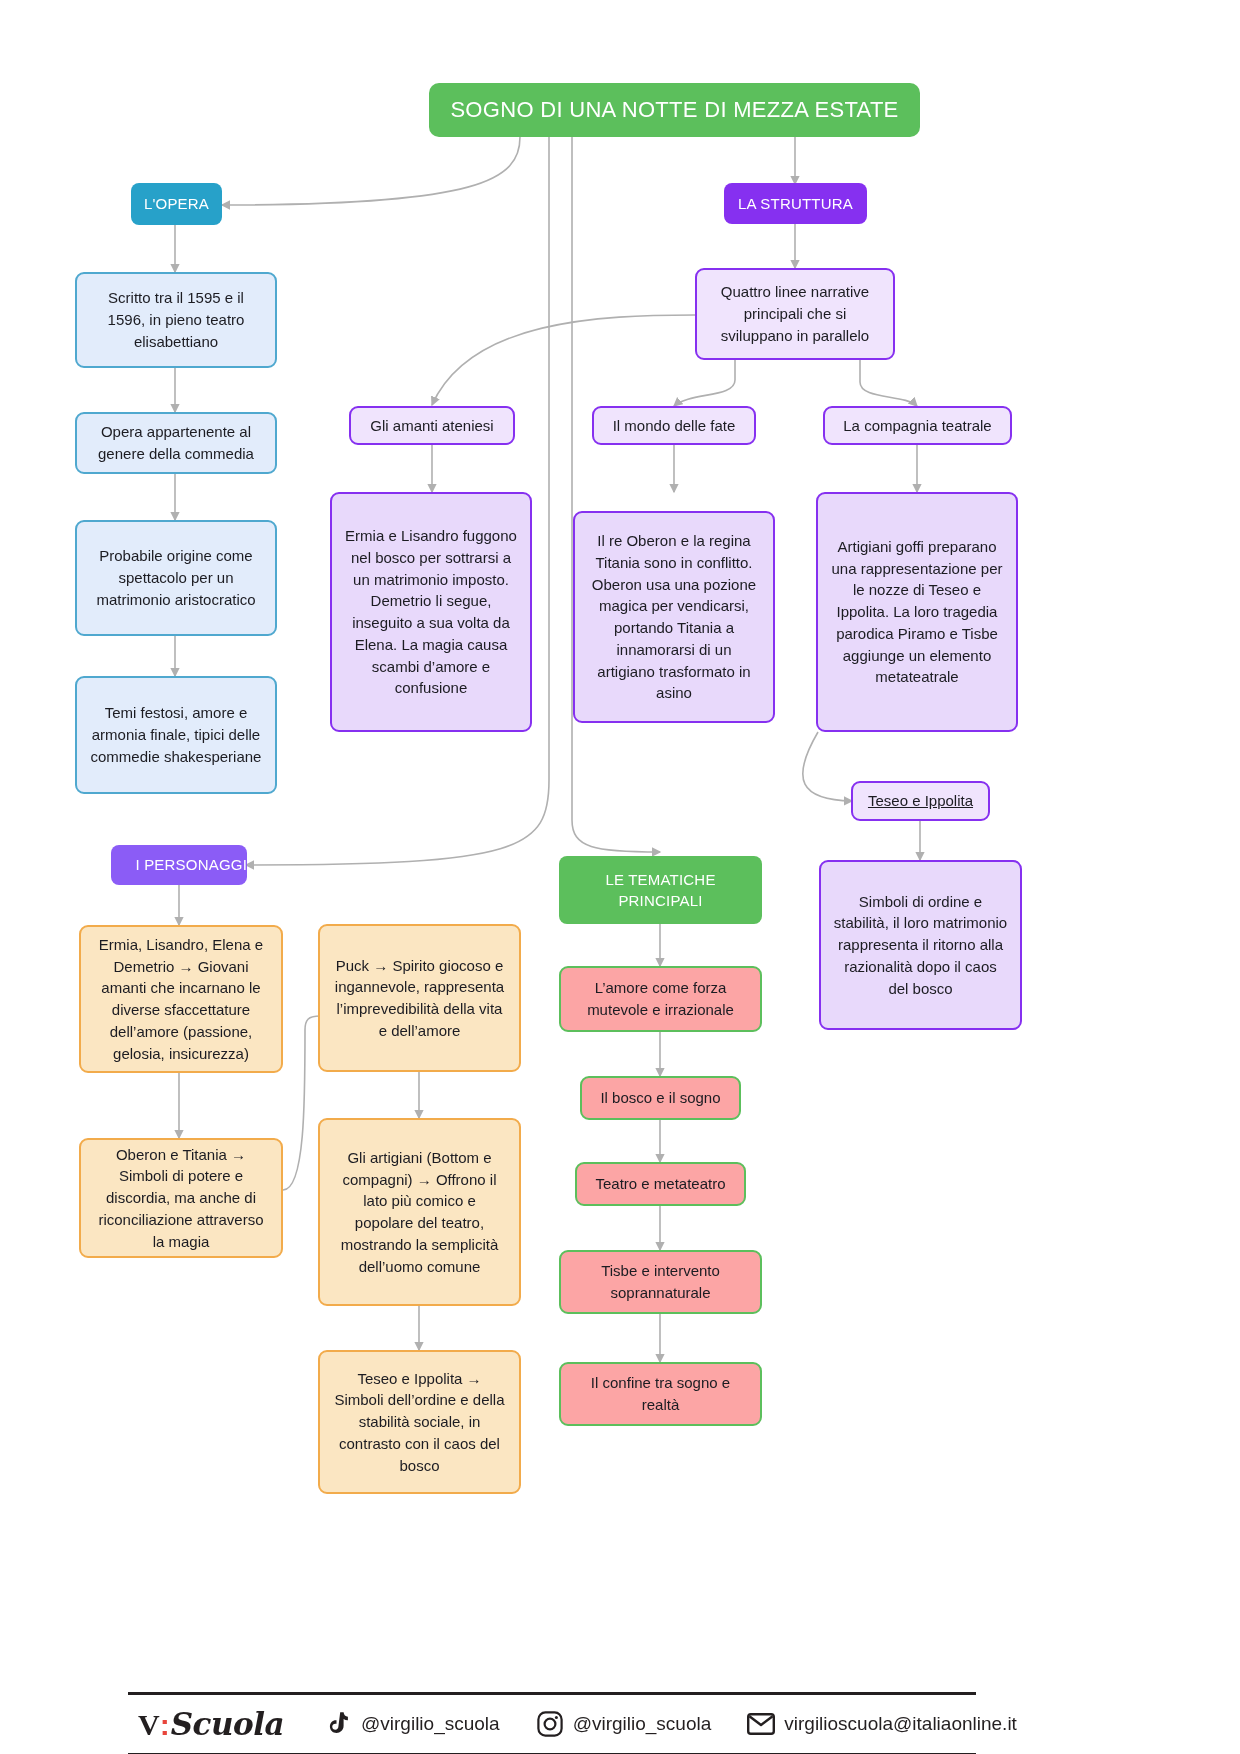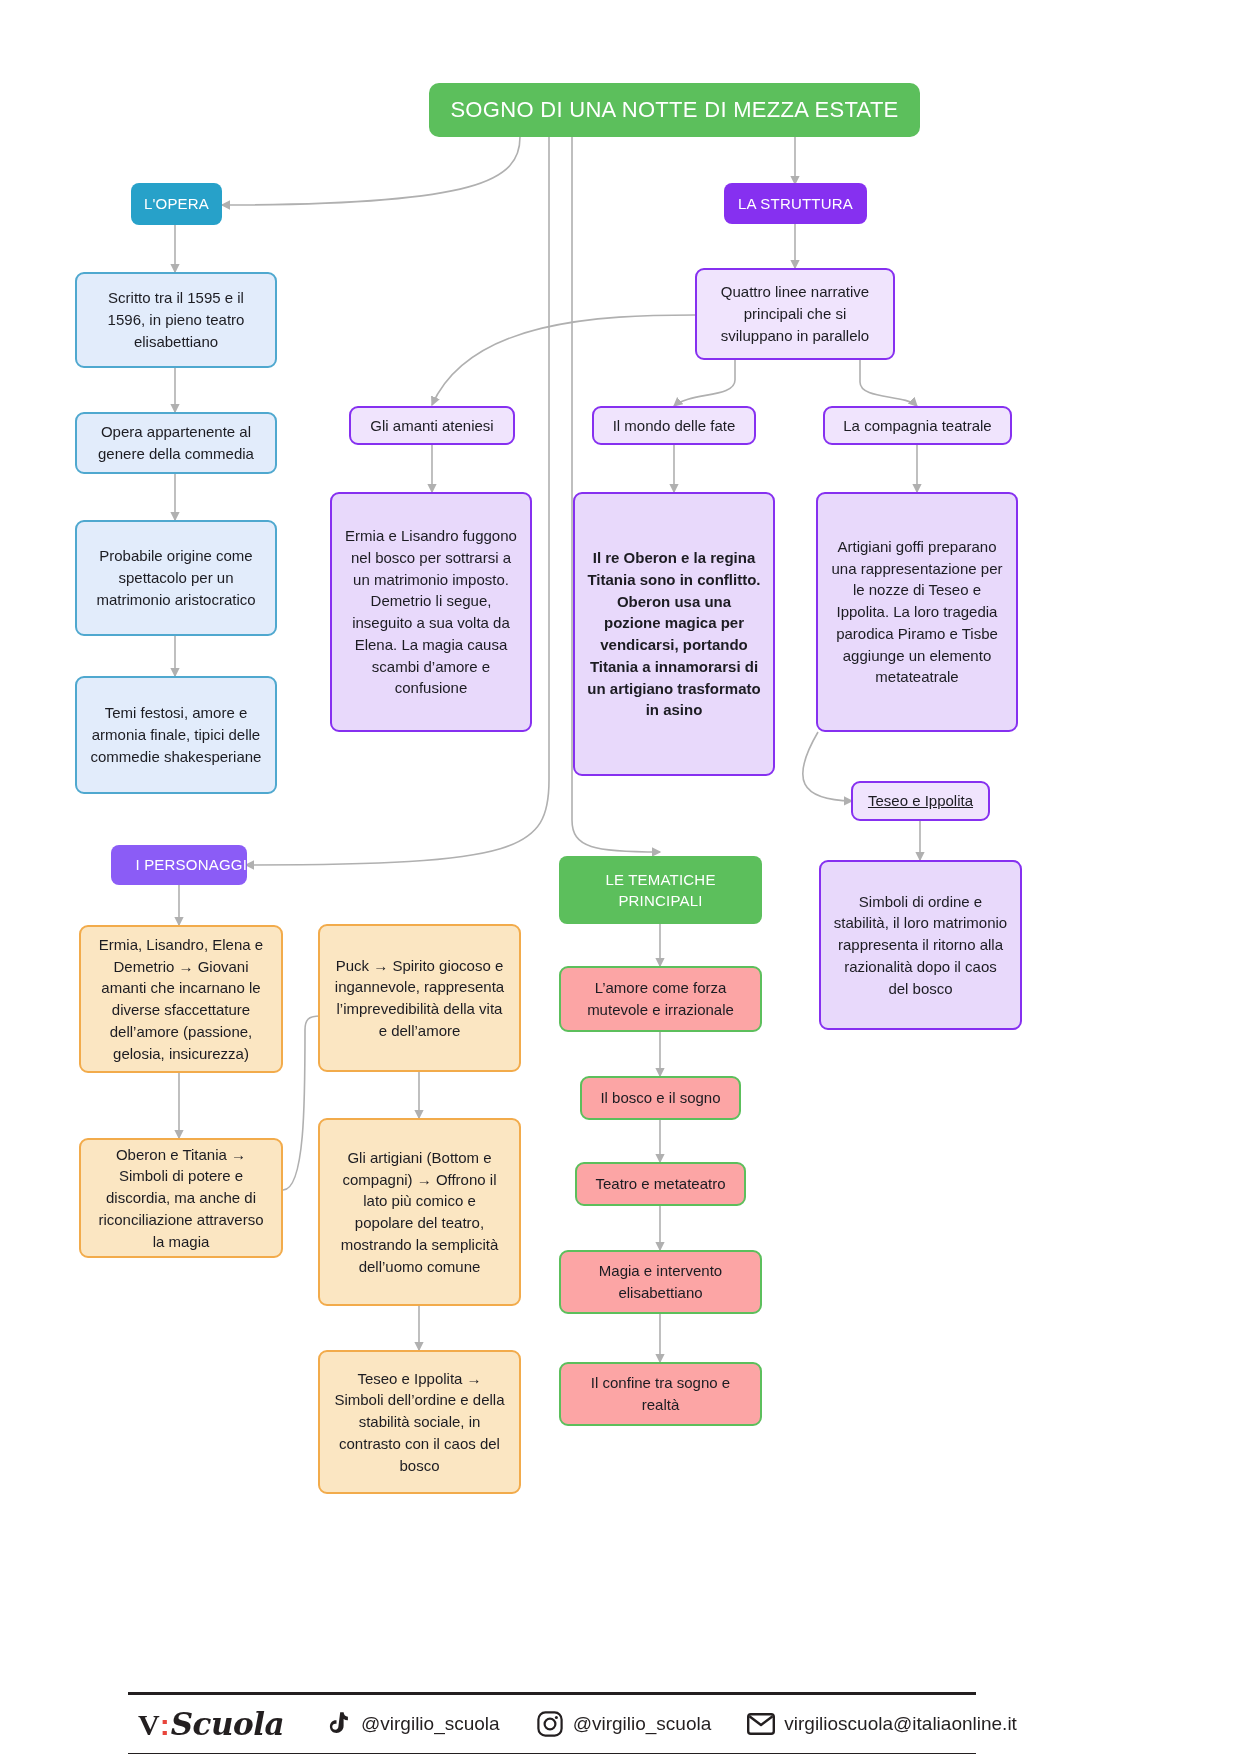--- a/index.html
+++ b/index.html
@@ -153,21 +153,21 @@
   <div class="node box b-purple-lite" style="left:592px; top:386px; width:164px; height:39px; padding:6px 10px;">
     <span>Il mondo delle fate</span>
   </div>
   <div class="node box b-purple-lite" style="left:823px; top:386px; width:189px; height:39px; padding:6px 10px;">
     <span>La compagnia teatrale</span>
   </div>
 
   <div class="node box b-purple" style="left:330px; top:472px; width:202px; height:240px;">
     <span>Ermia e Lisandro fuggono nel bosco per sottrarsi a un matrimonio imposto. Demetrio li segue, inseguito a sua volta da Elena. La magia causa scambi d’amore e confusione</span>
   </div>
-  <div class="node box b-purple" style="left:573px; top:472px; width:202px; height:284px;font-weight:bold;">
+  <div class="node box b-purple" style="left:573px; top:491px; width:202px; height:212px;">
     <span>Il re Oberon e la regina Titania sono in conflitto. Oberon usa una pozione magica per vendicarsi, portando Titania a innamorarsi di un artigiano trasformato in asino</span>
   </div>
   <div class="node box b-purple" style="left:816px; top:472px; width:202px; height:240px;">
     <span>Artigiani goffi preparano una rappresentazione per le nozze di Teseo e Ippolita. La loro tragedia parodica Piramo e Tisbe aggiunge un elemento metateatrale</span>
   </div>
 
   <div class="node box b-purple-lite" style="left:851px; top:761px; width:139px; height:40px; padding:6px 10px;text-decoration:underline;">
     <span>Teseo e Ippolita</span>
   </div>
   <div class="node box b-purple" style="left:819px; top:840px; width:203px; height:170px;">
@@ -202,21 +202,21 @@
   <div class="node box b-green" style="left:559px; top:946px; width:203px; height:66px;">
     <span>L’amore come forza mutevole e irrazionale</span>
   </div>
   <div class="node box b-green" style="left:580px; top:1056px; width:161px; height:44px;">
     <span>Il bosco e il sogno</span>
   </div>
   <div class="node box b-green" style="left:575px; top:1142px; width:171px; height:44px;">
     <span>Teatro e metateatro</span>
   </div>
   <div class="node box b-green" style="left:559px; top:1230px; width:203px; height:64px;">
-    <span>Magia e intervento elisabettiano</span>
+    <span>Tisbe e intervento soprannaturale</span>
   </div>
   <div class="node box b-green" style="left:559px; top:1342px; width:203px; height:64px;">
     <span>Il confine tra sogno e realtà</span>
   </div>
 
   <div class="footer">
 
     <div class="brand" style="margin-left:10px;">
       <span class="brand-v">V</span>
       <span class="brand-dot">:</span>

